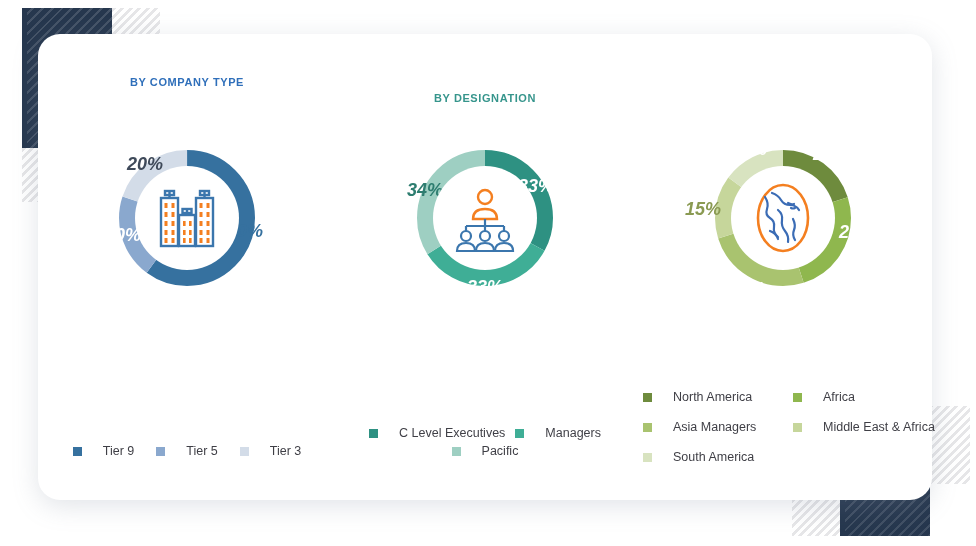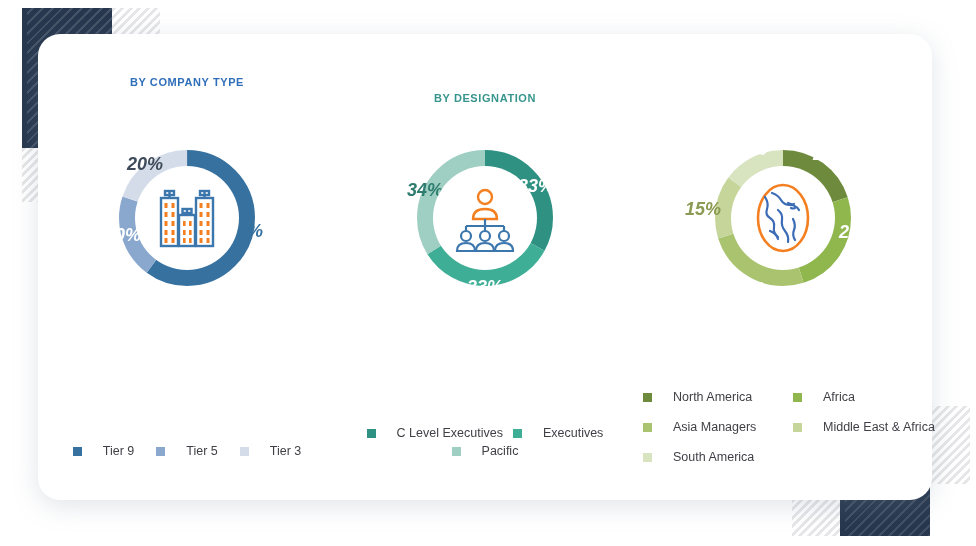--- a/index.html
+++ b/index.html
@@ -371,21 +371,21 @@
         </div>
       </div>
 
       <div class="legend" style="gap:4px 10px;">
         <div class="legend-item">
           <span class="legend-swatch" style="background:#2e9182"></span>
           <span>C Level Executives</span>
         </div>
         <div class="legend-item">
           <span class="legend-swatch" style="background:#3fae96"></span>
-          <span>Executives</span>
+          <span>Managers</span>
         </div>
         <div class="legend-item">
           <span class="legend-swatch" style="background:#9ecfc2"></span>
           <span>Pacific</span>
         </div>
       </div>
     </div>
 
     <div class="panel">
 

